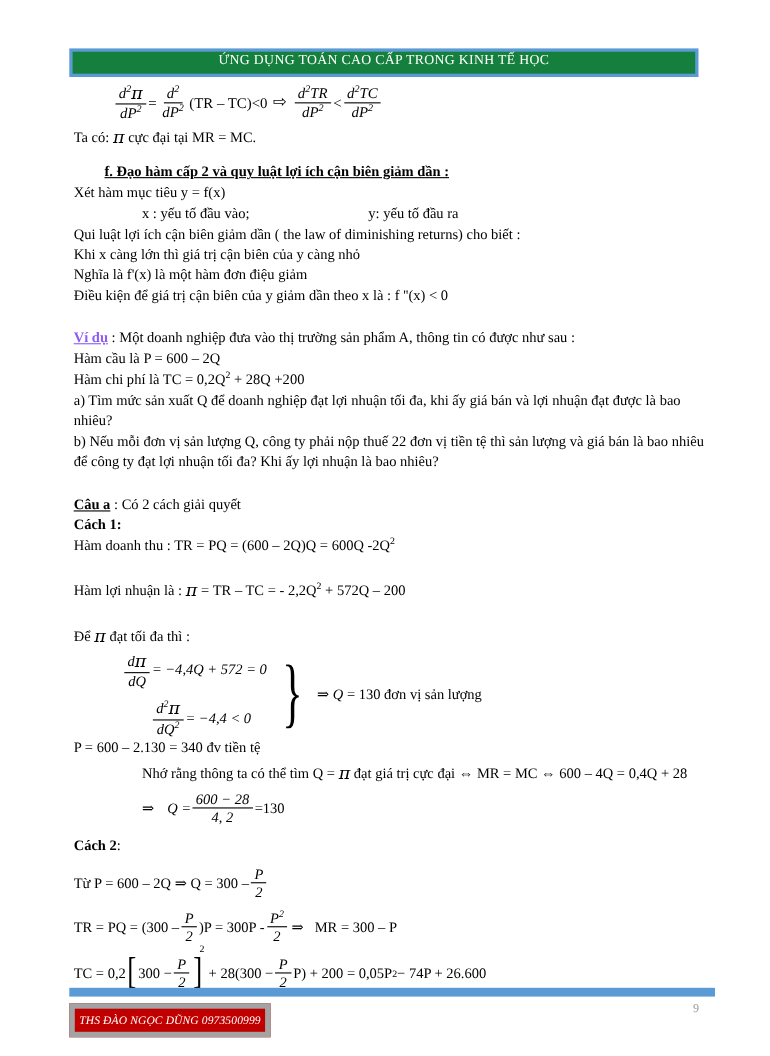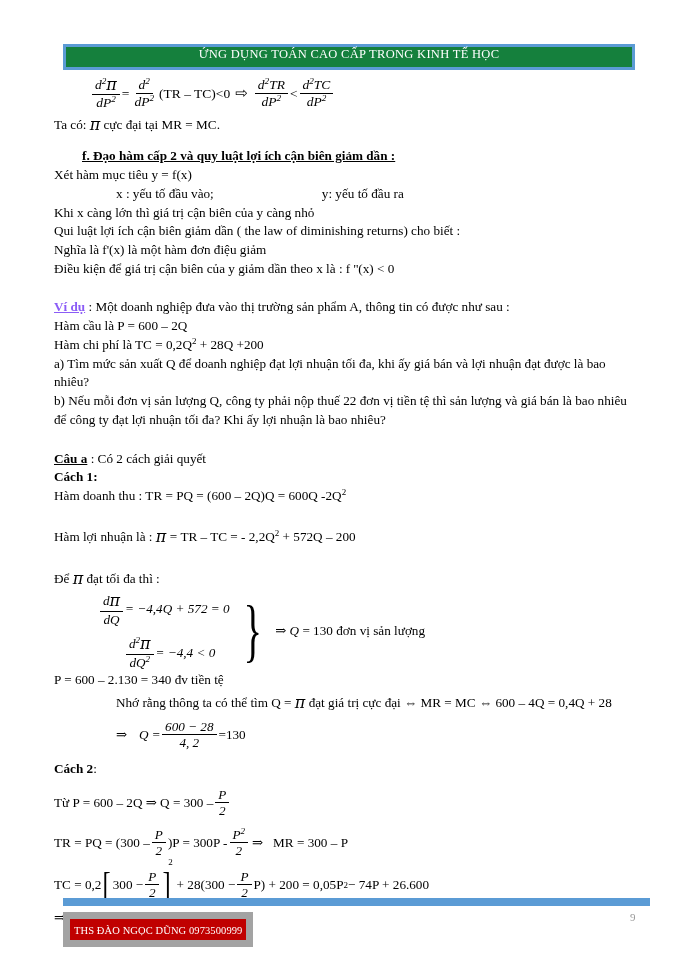--- a/index.html
+++ b/index.html
@@ -45,21 +45,21 @@
     color: #ffffff;
     font-size: 12.5px;
     letter-spacing: 0.3px;
     font-weight: 400;
     white-space: nowrap;
   }
 
   
   .content {
     position: absolute;
-    left: 54px;
+    left: 67px;
     top: 74px;
     width: 576px;
     font-size: 13.2px;
     line-height: 1.42;
   }
   .line { white-space: nowrap; }
   .wrapline { white-space: normal; }
   .blank { height: 11px; }
   .b { font-weight: bold; }
   .bu { font-weight: bold; text-decoration: underline; }
@@ -169,22 +169,23 @@
     top: 898px;
     width: 587px;
     height: 8px;
     background: #5B9BD5;
   }
   .footer-box {
     position: absolute;
     left: 63px;
     top: 912px;
     background: #C00000;
-    border: 7px solid #a3a3a3;
+    border: 5px solid #a3a3a3;
     padding: 1px 4px 2px 4px;
+    font-style: italic;
   }
   .footer-box-text {
     color: #ffffff;
     font-size: 10.5px;
     white-space: nowrap;
     letter-spacing: 0.1px;
   }
   .page-number {
     position: absolute;
     left: 630px;
@@ -236,22 +237,22 @@
     </div>
 
     <div class="blank"></div>
 
     <div class="line indent-1 bu">f. Đạo hàm cấp 2 và quy luật lợi ích cận biên giảm dần :</div>
 
     <div class="line">Xét hàm mục tiêu y = f(x)</div>
     <div class="line">
       <span style="display:inline-block;width:62px;"></span><span>x : yếu tố đầu vào;</span><span style="display:inline-block;width:108px;"></span><span>y: yếu tố đầu ra</span>
     </div>
+    <div class="line">Qui luật lợi ích cận biên giảm dần ( the law of diminishing returns) cho biết :</div>
     <div class="line">Khi x càng lớn thì giá trị cận biên của y càng nhỏ</div>
-    <div class="line">Qui luật lợi ích cận biên giảm dần ( the law of diminishing returns) cho biết :</div>
     <div class="line">Nghĩa là f'(x) là một hàm đơn điệu giảm</div>
     <div class="line">Điều kiện để giá trị cận biên của y giảm dần theo x là : f ''(x) &lt; 0</div>
 
     <div class="blank" style="height:20px;"></div>
 
     <div class="line">
       <span class="blue-u">Ví dụ</span><span> : Một doanh  nghiệp đưa vào thị trường sản phẩm A, thông tin có được như sau :</span>
     </div>
     <div class="line">Hàm cầu là P = 600 – 2Q</div>
     <div class="line">

